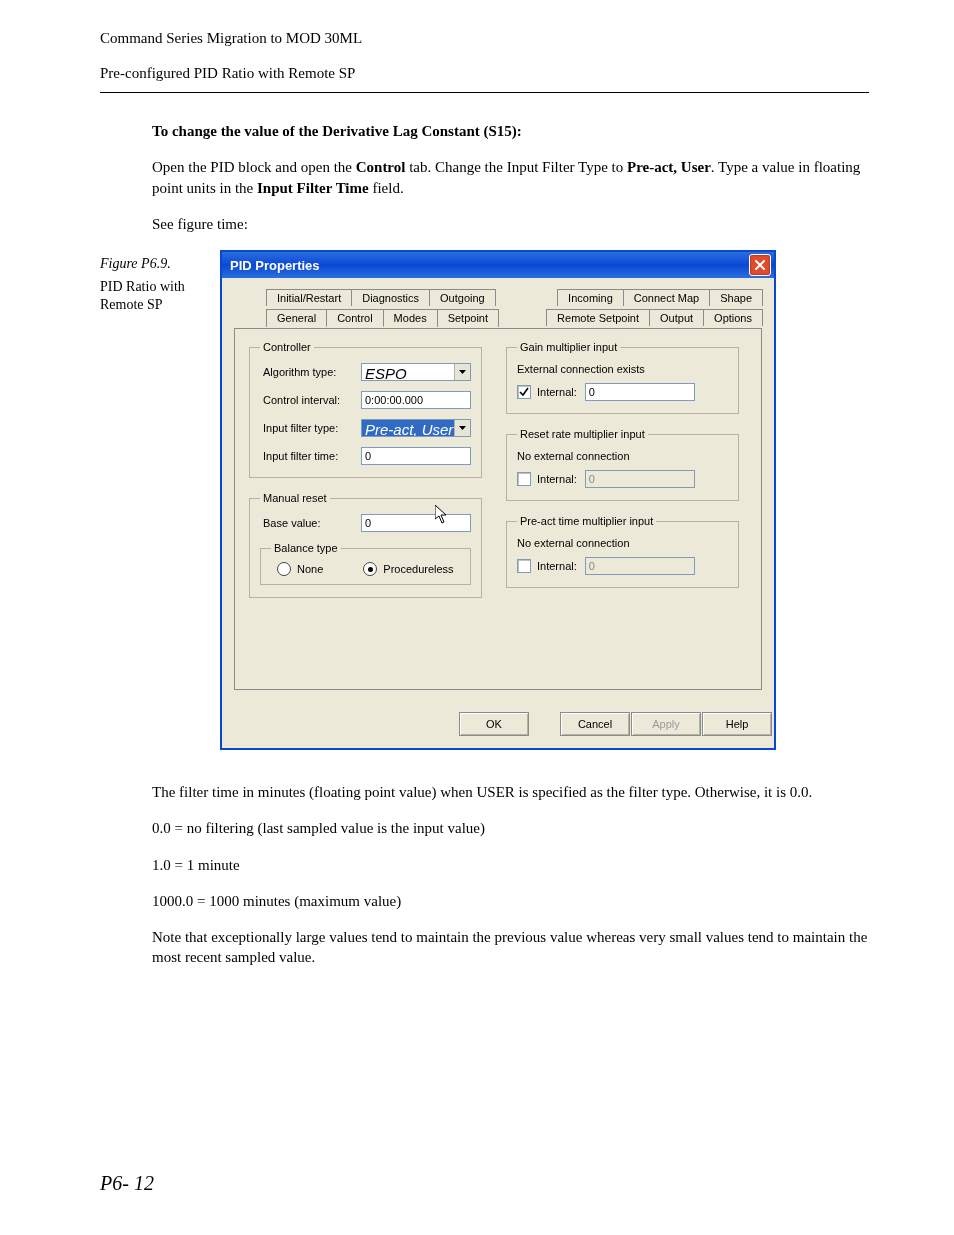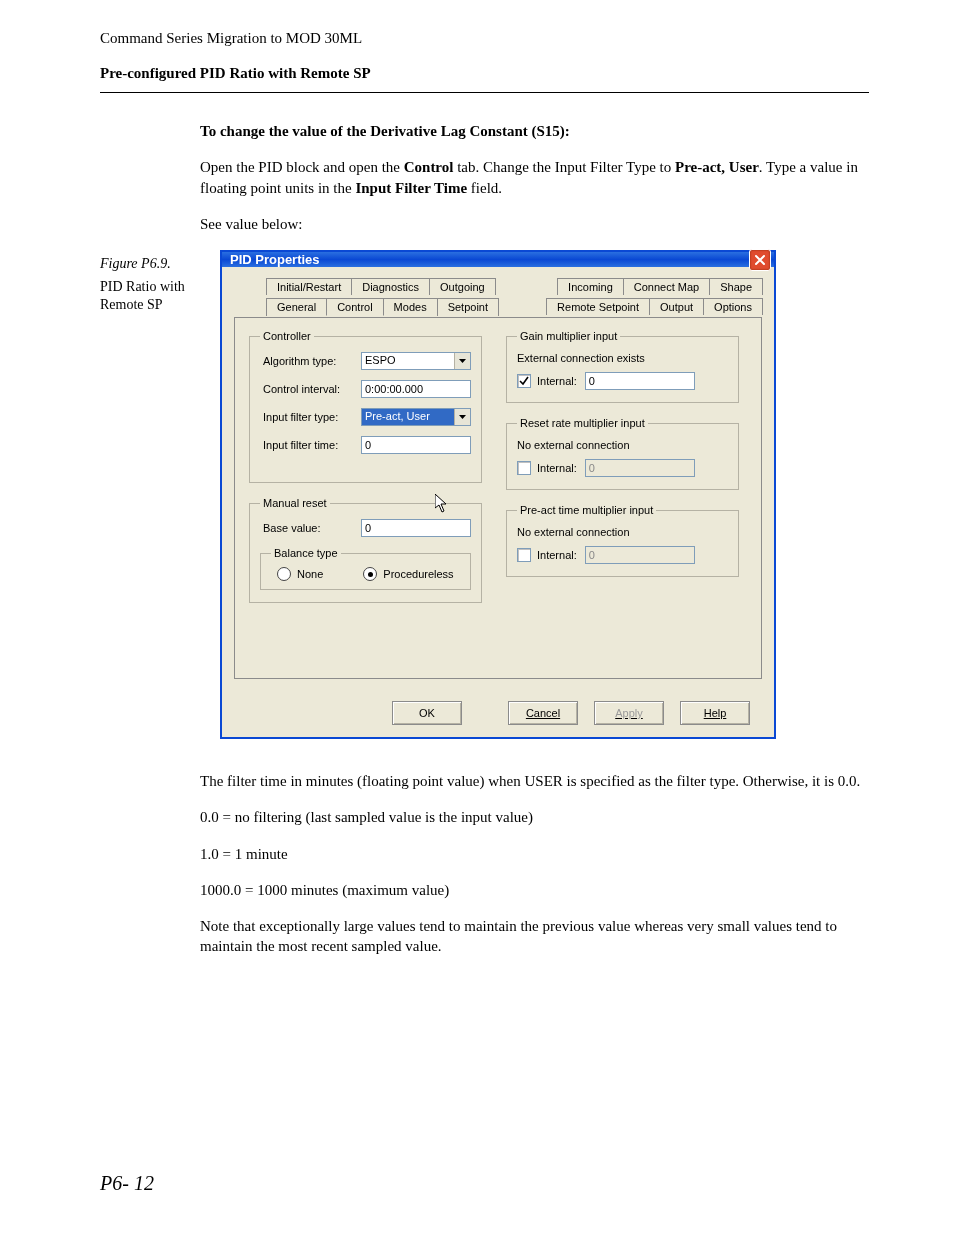--- a/index.html
+++ b/index.html
@@ -16,31 +16,31 @@
     width: 954px;
     min-height: 1235px;
     box-sizing: border-box;
     padding: 30px 85px 40px 100px;
   }
   .doc-header {
     font-size: 15px;
     margin-bottom: 18px;
   }
   .doc-subheader {
-    font-weight: bold;
+    font-weight: normal;
     font-size: 15px;
     margin-bottom: 10px;
   }
   .hr {
     border: none;
     border-top: 1px solid #000;
     margin: 0 0 28px 0;
   }
   .content-indent {
-    margin-left: 100px;
+    margin-left: 52px;
   }
   .bold { font-weight: bold; }
   p { margin: 0 0 16px 0; line-height: 1.35; }
   .fig-label {
     position: absolute;
     left: 100px;
     top: 256px;
     width: 110px;
     font-style: italic;
     font-size: 14px;
@@ -66,21 +66,21 @@
     font-family: "Tahoma", "Segoe UI", sans-serif;
     font-size: 11px;
     color: #000;
     box-sizing: border-box;
     margin-bottom: 32px;
   }
   .titlebar {
     display: flex;
     align-items: center;
     justify-content: space-between;
-    height: 15px;
+    height: 26px;
     background: linear-gradient(to bottom, #2a6fe0 0%, #0a48d4 50%, #2a6fe0 100%);
     padding: 0 3px 0 8px;
   }
   .titlebar-title {
     color: #fff;
     font-weight: bold;
     font-size: 13px;
   }
   .titlebar-close {
     width: 20px;
@@ -148,21 +148,21 @@
   fieldset.groupbox > legend {
     font-size: 11px;
     padding: 0 3px;
   }
   .form-row {
     display: flex;
     align-items: center;
     margin-bottom: 10px;
     justify-content: flex-end;
   }
-  .form-row:last-child { margin-bottom: 16px; }
+  .form-row:last-child { margin-bottom: 0; }
   .form-label {
     width: 98px;
     font-size: 11px;
   }
   .text-input {
     border: 1px solid #7f9db9;
     background: #fff;
     height: 18px;
     font-size: 11px;
     padding: 1px 3px;
@@ -173,24 +173,25 @@
     display: flex;
     border: 1px solid #7f9db9;
     background: #fff;
     height: 18px;
     width: 110px;
     align-items: stretch;
     box-sizing: border-box;
   }
   .combo .combo-text {
     flex: 1;
-    font-size: 11px;
+    font-size: 15px;
     padding: 1px 3px;
     white-space: nowrap;
     overflow: hidden;
+    font-style: italic;
   }
   .combo.highlight .combo-text {
     background: #316ac5;
     color: #fff;
   }
   .combo .combo-btn {
     width: 15px;
     background: #e7e5d7;
     border-left: 1px solid #b5b2a4;
     display: flex;
@@ -255,23 +256,22 @@
   .internal-row .text-input { width: 110px; }
   .text-input.disabled {
     background: #ece9d8;
     color: #888;
   }
 
   
   .dialog-footer {
     display: flex;
     justify-content: flex-end;
-    gap: 16px;
-    padding: 10px 24px 12px 14px;
-    text-decoration: underline;
+    gap: 1px;
+    padding: 10px 2px 12px 14px;
   }
   .ok-area { margin-right: 30px; }
   .btn {
     min-width: 68px;
     height: 22px;
     border: 1px solid #8b8b8b;
     background: #ece9d8;
     font-size: 11px;
     display: inline-flex;
     align-items: center;
@@ -294,21 +294,21 @@
 <div class="page">
   <div class="doc-header">Command Series Migration to MOD 30ML</div>
   <div class="doc-subheader">Pre-configured PID Ratio with Remote SP</div>
   <hr class="hr">
 
   <div class="content-indent">
     <p class="bold">To change the value of the Derivative Lag Constant (S15):</p>
     <p>
       <span>Open the PID block and open the </span><span class="bold">Control</span><span> tab. Change the Input Filter Type to </span><span class="bold">Pre-act, User</span><span>. Type a value in floating point units in the </span><span class="bold">Input Filter Time</span><span> field.</span>
     </p>
-    <p>See value below:</p>
+    <p>See figure time:</p>
   </div>
 
   <div class="fig-label">Figure P6.9.</div>
   <div class="fig-caption">PID Ratio with Remote SP</div>
 
   <div class="dialog-wrap">
     <div class="dialog">
       <div class="titlebar">
         <div class="titlebar-title">PID Properties</div>
         <div class="titlebar-close">

